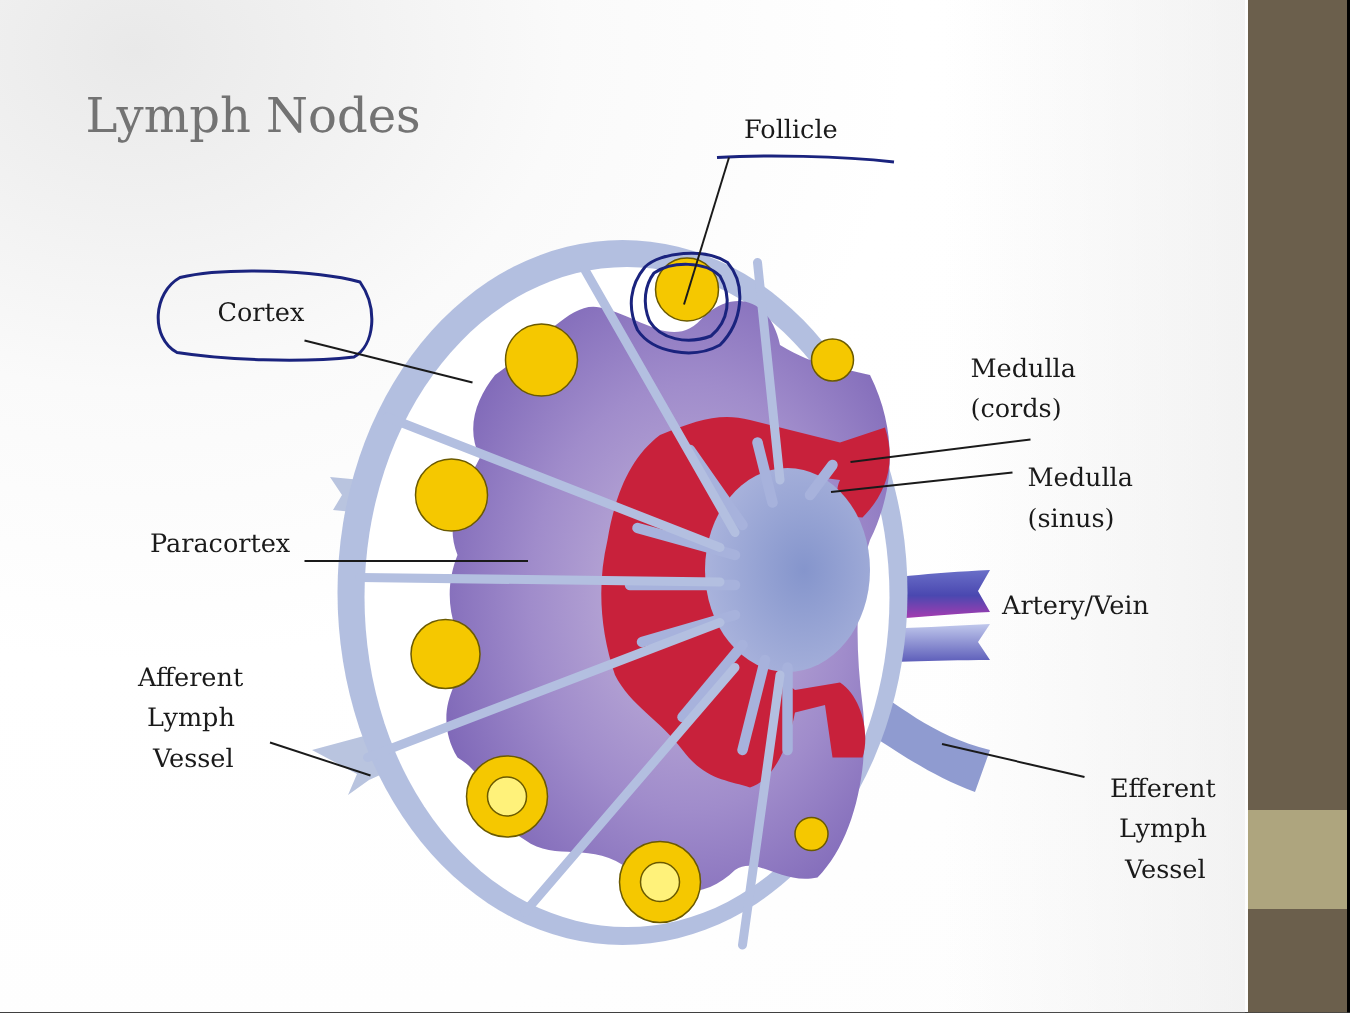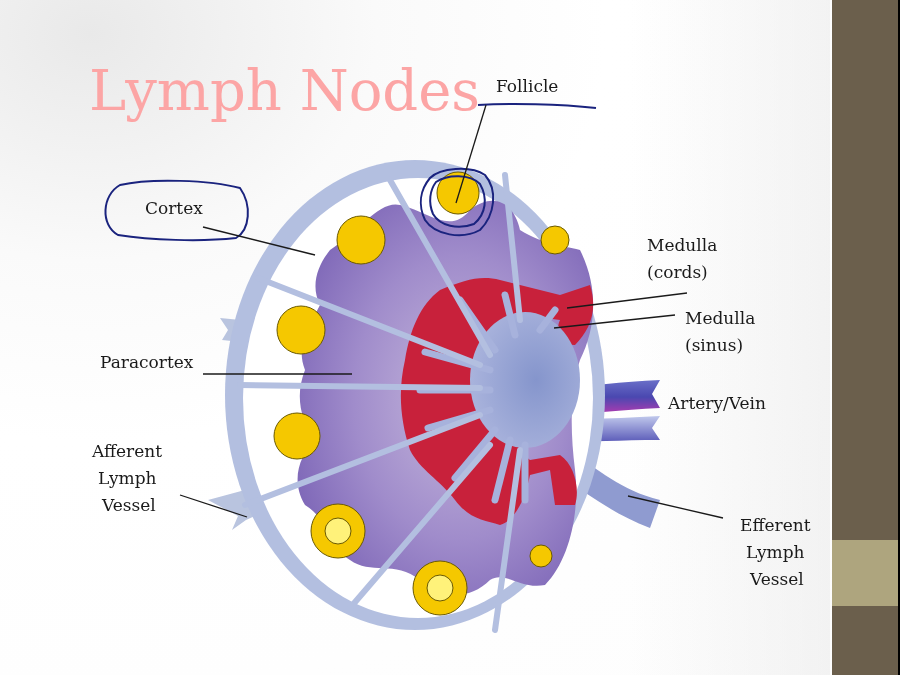--- a/index.html
+++ b/index.html
@@ -4,21 +4,21 @@
 <style>
   html, body { margin:0; padding:0; }
   body { width:900px; height:675px; overflow:hidden; background:#000; position:relative; font-family:"DejaVu Serif", serif; }
   #slide { position:absolute; left:0; top:0; width:900px; height:675px;
     background: radial-gradient(ellipse at 10% 5%, #e9e9e9 0%, #fafafa 25%, #ffffff 45%, #fdfdfd 100%); }
   #slide::after { content:""; position:absolute; right:70px; top:0; width:200px; height:675px;
     background: linear-gradient(to right, rgba(255,255,255,0), rgba(235,235,235,0.6)); pointer-events:none; }
   #side-bar { position:absolute; left:832px; top:0; width:66px; height:675px; background:#6b5f4c; }
   #side-accent { position:absolute; left:832px; top:540px; width:66px; height:66px; background:#aea57e; }
   #right-edge { position:absolute; left:898px; top:0; width:2px; height:675px; background:#000; }
-  #title { position:absolute; left:57px; top:58px; font-family:"DejaVu Serif", serif; font-size:56px; color:#fca5a5; letter-spacing:0px;margin-left:32px; }
+  #title { position:absolute; left:57px; top:58px; font-family:"DejaVu Serif", serif; font-size:32px; color:#737373; letter-spacing:0px; }
   svg#diagram { position:absolute; left:0; top:0; }
   .lbl { font-family:"DejaVu Serif", serif; font-size:17px; fill:#1a1a1a; }
 </style>
 </head>
 <body>
 
 <div id="slide"></div>
 <div id="side-bar"></div>
 <div id="side-accent"></div>
 <div id="right-edge"></div>

